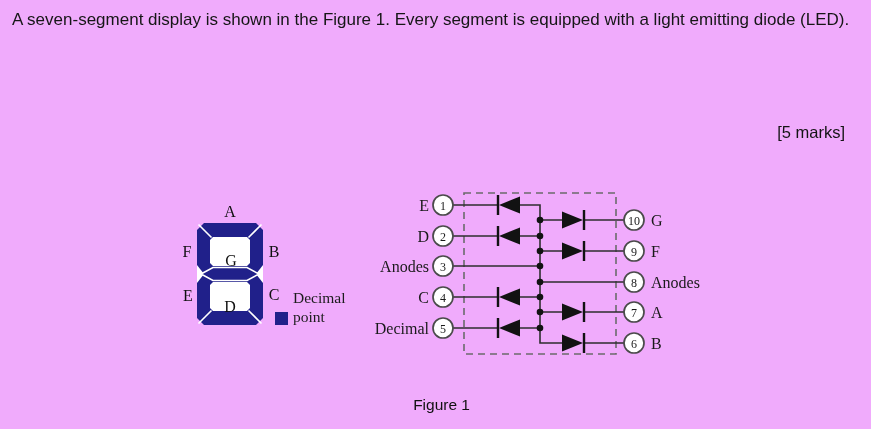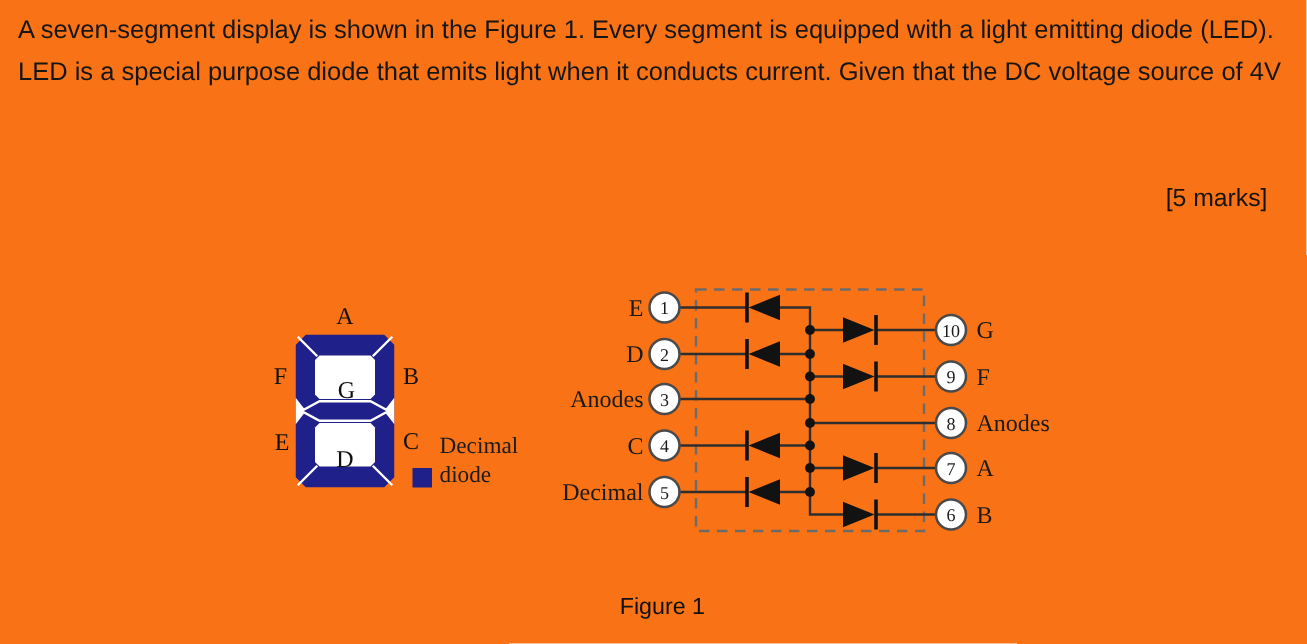--- a/index.html
+++ b/index.html
@@ -1,17 +1,17 @@
 <!DOCTYPE html>
 <html><head>
 <meta charset="utf-8">
 <style>
   html,body{margin:0;padding:0;background:#fff;}
   .page{
-    position:relative;width:871px;height:429px;background:#f97316;
+    position:relative;width:871px;height:429px;background:#f0abfc;
     font-family:"Liberation Sans",sans-serif;color:#161616;overflow:hidden;text-decoration:underline;
   }
   
   .problem{position:absolute;left:12px;top:6px;width:845px;font-size:17px;line-height:28px;}
   .pline{white-space:pre-wrap;}
   .digit7{font-weight:bold;font-style:italic;}
   .qmark{font-weight:bold;}
   .marks{position:absolute;top:123px;right:26px;font-size:16.5px;color:#141414;text-align:center;}
   
   .seg-label{
@@ -34,21 +34,20 @@
   .pin-circle{fill:#ffffff;stroke:#4a4a4a;stroke-width:1.7;}
   .white-gap{stroke:#ffffff;stroke-width:1.6;fill:none;}
 </style>
 </head>
 <body>
 
 <div class="page">
 
   <div class="problem">
     <div class="pline">A seven-segment display is shown in the Figure 1. Every segment is equipped with a light emitting diode (LED).</div>
-    <div class="pline">LED is a special purpose diode that emits light when it conducts current. Given that the DC voltage source of 4V</div>
   </div>
 
   <div class="marks">[5 marks]</div>
 
   <svg style="position:absolute;left:197px;top:223px;" width="66" height="102" viewBox="0 0 66 102">
     <path d="M7,0 H59 L66,7 V95 L59,102 H7 L0,95 V7 Z" fill="#20208a"></path>
     <path fill="#ffffff" d="M16,14 H50 L53,17 V40 L50,43 H16 L13,40 V17 Z"></path>
     <path fill="#ffffff" d="M16,59 H50 L53,62 V85 L50,88 H16 L13,85 V62 Z"></path>
     <polygon fill="#ffffff" points="0,42 7,51 0,60"></polygon>
     <polygon fill="#ffffff" points="66,42 59,51 66,60"></polygon>
@@ -60,21 +59,21 @@
   <span class="seg-label" style="left:187px;top:252px;">F</span>
   <span class="seg-label" style="left:274px;top:252px;">B</span>
   <span class="seg-label" style="left:231px;top:261px;">G</span>
   <span class="seg-label" style="left:188px;top:296px;">E</span>
   <span class="seg-label" style="left:274px;top:295px;">C</span>
   <span class="seg-label" style="left:230px;top:307px;">D</span>
 
   <div class="dp-square"></div>
   <div class="dp-text">
     <div>Decimal</div>
-    <div>diode</div>
+    <div>point</div>
   </div>
 
   <svg style="position:absolute;left:370px;top:186px;" width="340" height="185" viewBox="370 186 340 185">
 
     <rect x="464" y="193" width="152" height="161" fill="none" stroke="#6b6b6b" stroke-width="1.6" stroke-dasharray="7 5"></rect>
 
     <path class="wire" d="
       M453,205 H498 M520,205 H540 V343 H562 M584,343 H624
       M453,236 H498 M520,236 H540
       M453,266 H540

